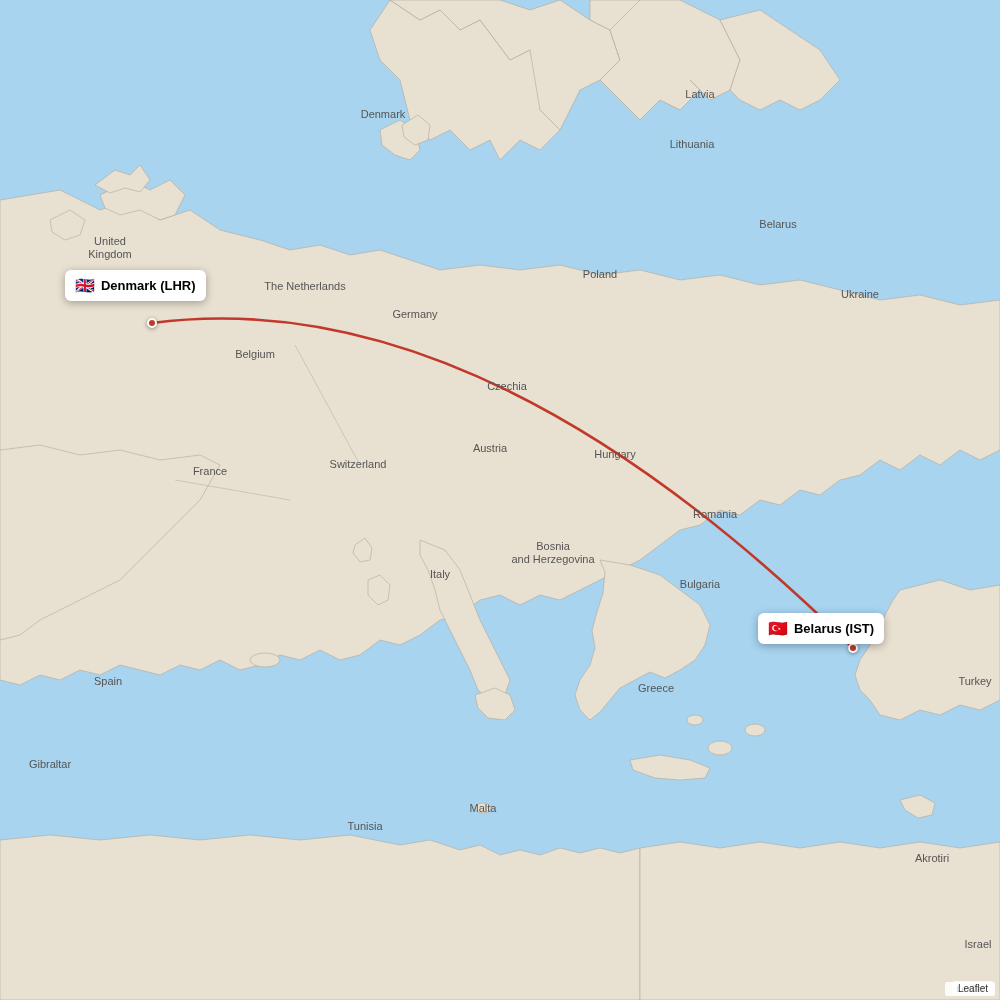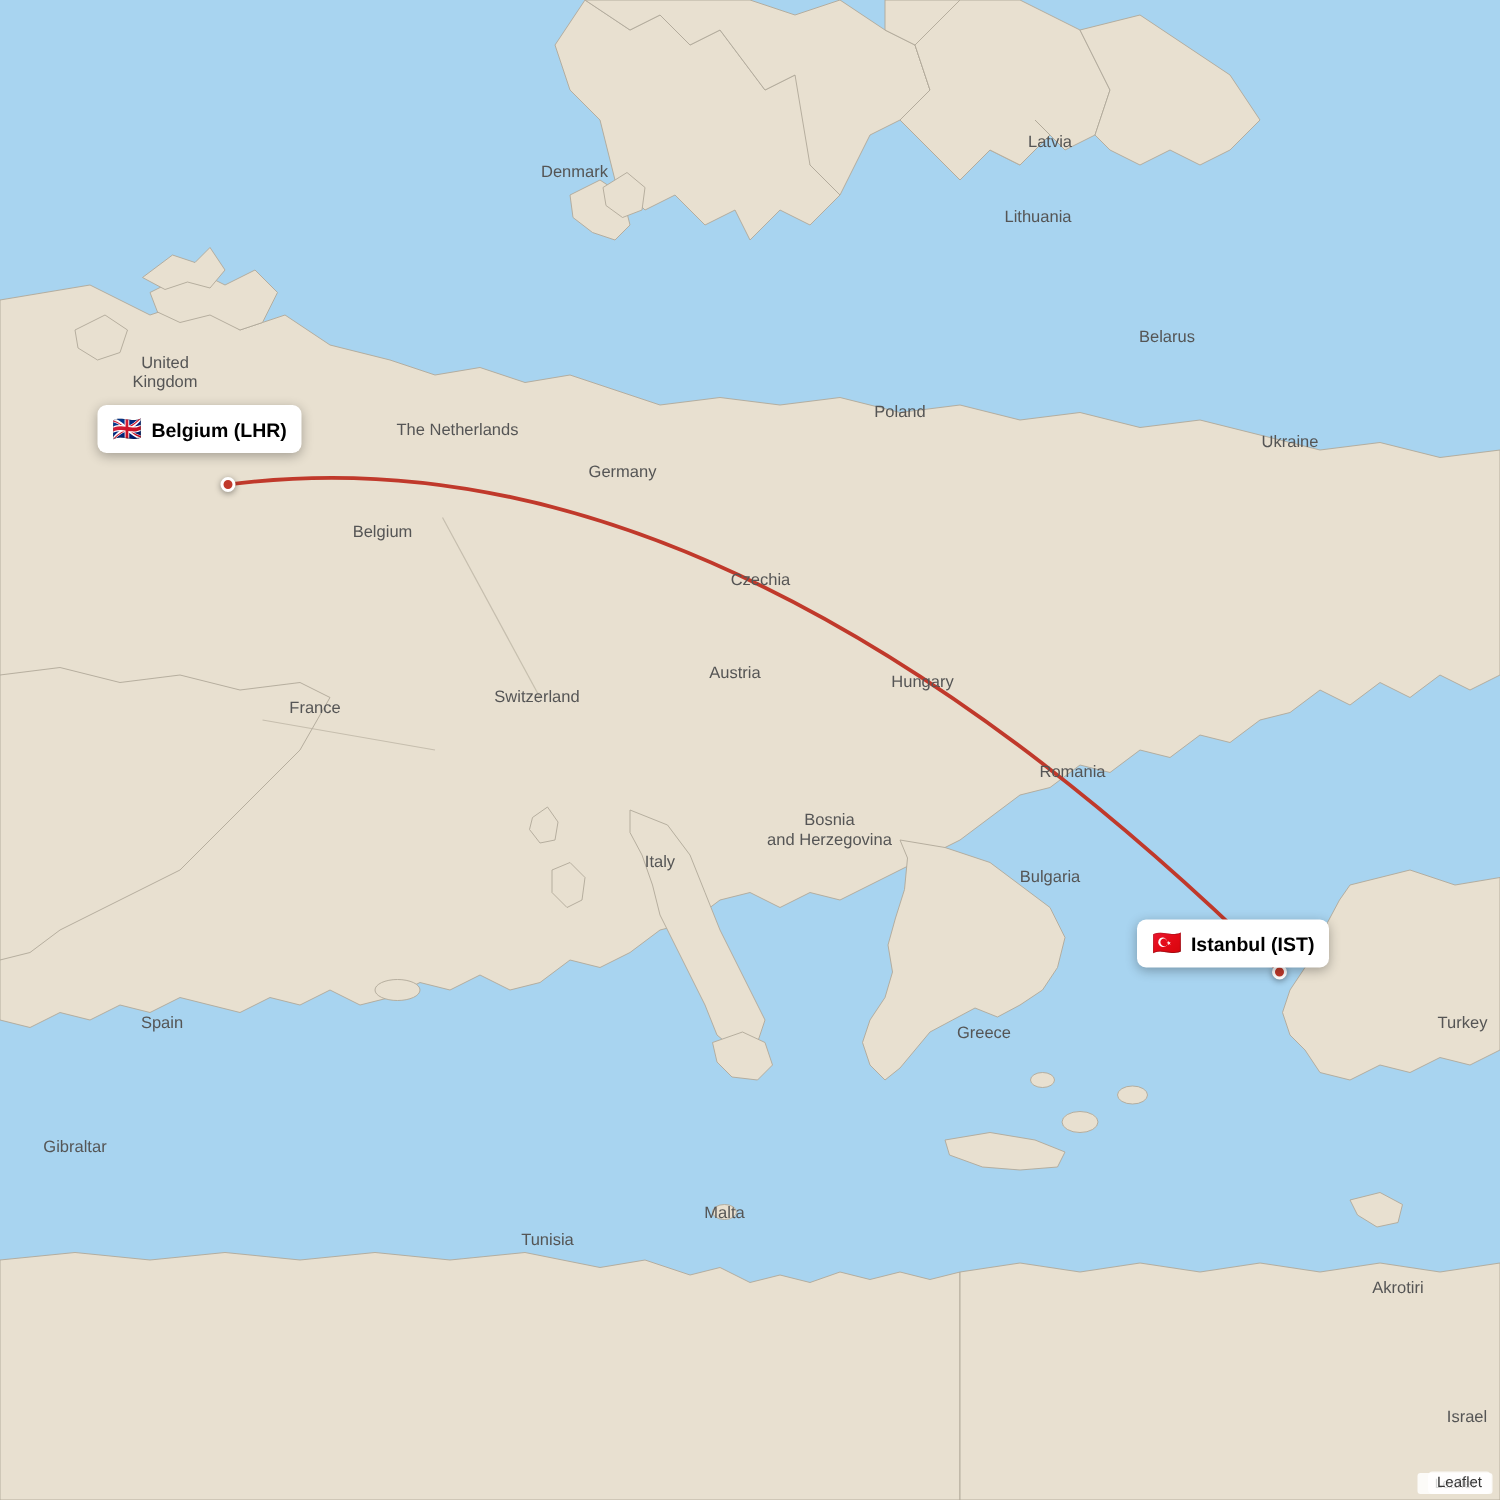--- a/index.html
+++ b/index.html
@@ -197,27 +197,27 @@
     </g>
 
     <rect x="945" y="982" width="50" height="14" fill="rgba(255,255,255,0.85)" rx="2"></rect>
     <text x="970" y="992" font-family="Arial" font-size="9" fill="#333" text-anchor="middle">Leaflet</text>
   </svg>
 
   <div class="airport-dot" style="left: 152px; top: 323px;"></div>
 
   <div class="airport-label" style="left: 65px; top: 270px;">
     <span class="flag-emoji">🇬🇧</span>
-    <span>Belgium (LHR)</span>
+    <span>Denmark (LHR)</span>
   </div>
 
   <div class="airport-dot" style="left: 853px; top: 648px;"></div>
 
   <div class="airport-label" style="left: 758px; top: 613px;">
     <span class="flag-emoji">🇹🇷</span>
-    <span>Istanbul (IST)</span>
+    <span>Belarus (IST)</span>
   </div>
 
   <div class="leaflet-attribution">
     <span>Leaflet</span>
   </div>
 
 </div>
 
 </body></html>

